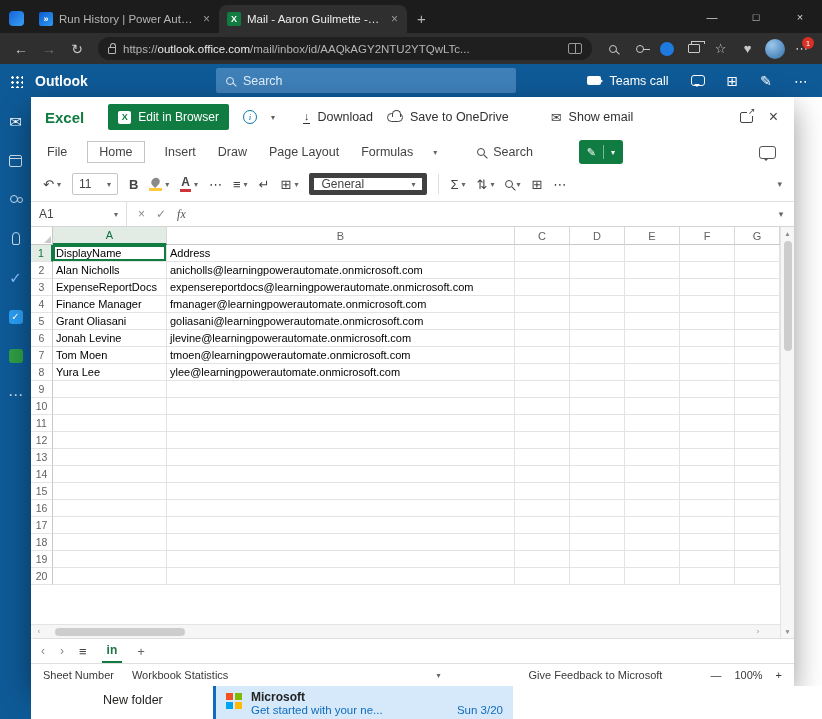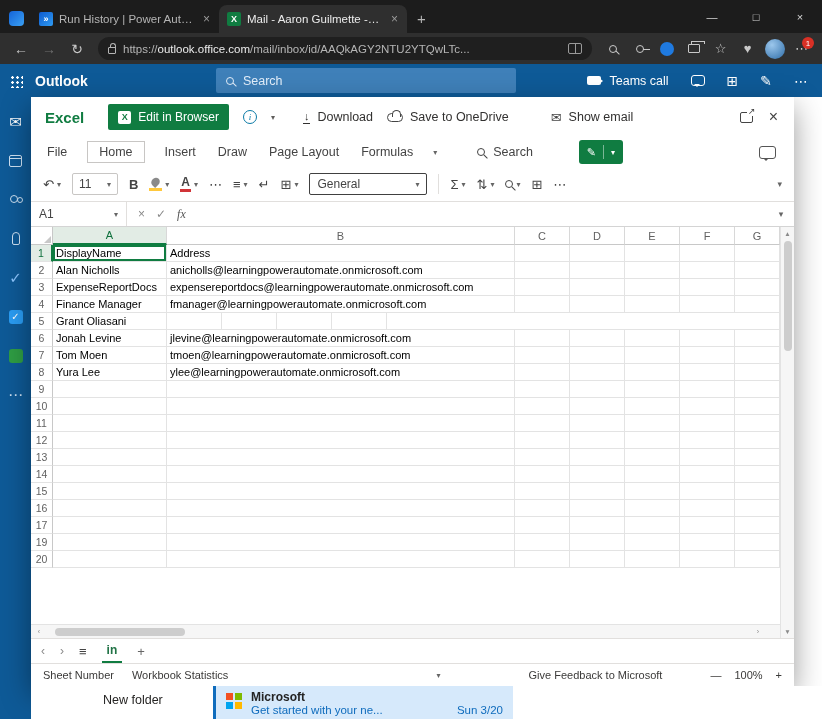--- a/index.html
+++ b/index.html
@@ -99,21 +99,21 @@
   .bubble:after { content:''; position:absolute; bottom:-6px; left:3px; border:3.5px solid transparent; border-top-color:#555; }
 
   .xtoolbar { height:34px; flex:none; display:flex; align-items:center; padding:0 12px; gap:11px; color:#444; font-size:13px; }
   .tb { display:flex; align-items:center; gap:3px; }
   .fontsize { width:46px; height:22px; border:1px solid #c8c6c4; border-radius:2px; display:flex; align-items:center; justify-content:space-between; padding:0 6px; font-size:12px; }
   .boldb { font-weight:700; font-size:13px; }
   .fill-ic { position:relative; width:13px; height:12px; }
   .fill-ic i { position:absolute; left:2px; top:0; width:9px; height:8px; background:#8a8a8a; border-radius:50% 50% 50% 0; transform:rotate(-45deg); }
   .fill-ic:after { content:''; position:absolute; left:0; bottom:-1px; width:13px; height:3px; background:#ffc83d; }
   .fontcolor { font-size:12px; font-weight:600; line-height:11px; border-bottom:3px solid #d13438; padding:0 1px 1px; }
-  .generalbox { width:118px; height:22px; border:1px solid #404040; border-radius:2px; display:flex; align-items:center; justify-content:space-between; padding:0 7px; font-size:12px;gap:10px; }
+  .generalbox { width:118px; height:22px; border:5px solid #404040; border-radius:2px; display:flex; align-items:center; justify-content:space-between; padding:0 7px; font-size:12px;gap:10px; }
   .tsep { width:1px; height:20px; background:#e1dfdd; }
   .collapse-chev { margin-left:auto; font-size:9px; color:#666; }
 
   .xformula { height:26px; flex:none; display:flex; align-items:stretch; border-top:1px solid #e1dfdd; border-bottom:1px solid #d4d4d4; font-size:12px; color:#444; }
   .namebox { width:96px; flex:none; display:flex; align-items:center; justify-content:space-between; padding:0 8px; border-right:1px solid #e1dfdd; }
   .fbtns { display:flex; align-items:center; gap:11px; padding:0 11px; color:#8a8a8a; }
   .fx { font-style:italic; font-family:"Liberation Serif",serif; color:#555; }
   .finput { flex:1; }
   .fchev { width:26px; display:flex; align-items:center; justify-content:center; font-size:9px; color:#666; }
 
@@ -420,20 +420,21 @@
               <div class="gcell" style="width: 348px;">fmanager@learningpowerautomate.onmicrosoft.com</div>
               <div class="gcell" style="width: 55px;"></div>
               <div class="gcell" style="width: 55px;"></div>
               <div class="gcell" style="width: 55px;"></div>
               <div class="gcell" style="width: 55px;"></div>
               <div class="gcell" style="flex: 1 1 0%;"></div>
             </div>
             <div class="grow">
               <div class="rowh">5</div>
               <div class="gcell" style="width: 114px;">Grant Oliasani</div>
+              <div class="gcell" style="width: 348px;">goliasani@learningpowerautomate.onmicrosoft.com</div>
               <div class="gcell" style="width: 55px;"></div>
               <div class="gcell" style="width: 55px;"></div>
               <div class="gcell" style="width: 55px;"></div>
               <div class="gcell" style="width: 55px;"></div>
               <div class="gcell" style="flex: 1 1 0%;"></div>
             </div>
             <div class="grow">
               <div class="rowh">6</div>
               <div class="gcell" style="width: 114px;">Jonah Levine</div>
               <div class="gcell" style="width: 348px;">jlevine@learningpowerautomate.onmicrosoft.com</div>
@@ -538,20 +539,30 @@
               <div class="gcell" style="width: 114px;"></div>
               <div class="gcell" style="width: 348px;"></div>
               <div class="gcell" style="width: 55px;"></div>
               <div class="gcell" style="width: 55px;"></div>
               <div class="gcell" style="width: 55px;"></div>
               <div class="gcell" style="width: 55px;"></div>
               <div class="gcell" style="flex: 1 1 0%;"></div>
             </div>
             <div class="grow">
               <div class="rowh">17</div>
+              <div class="gcell" style="width: 114px;"></div>
+              <div class="gcell" style="width: 348px;"></div>
+              <div class="gcell" style="width: 55px;"></div>
+              <div class="gcell" style="width: 55px;"></div>
+              <div class="gcell" style="width: 55px;"></div>
+              <div class="gcell" style="width: 55px;"></div>
+              <div class="gcell" style="flex: 1 1 0%;"></div>
+            </div>
+            <div class="grow">
+              <div class="rowh">18</div>
               <div class="gcell" style="width: 114px;"></div>
               <div class="gcell" style="width: 348px;"></div>
               <div class="gcell" style="width: 55px;"></div>
               <div class="gcell" style="width: 55px;"></div>
               <div class="gcell" style="width: 55px;"></div>
               <div class="gcell" style="width: 55px;"></div>
               <div class="gcell" style="flex: 1 1 0%;"></div>
             </div>
             <div class="grow">
               <div class="rowh">19</div>

